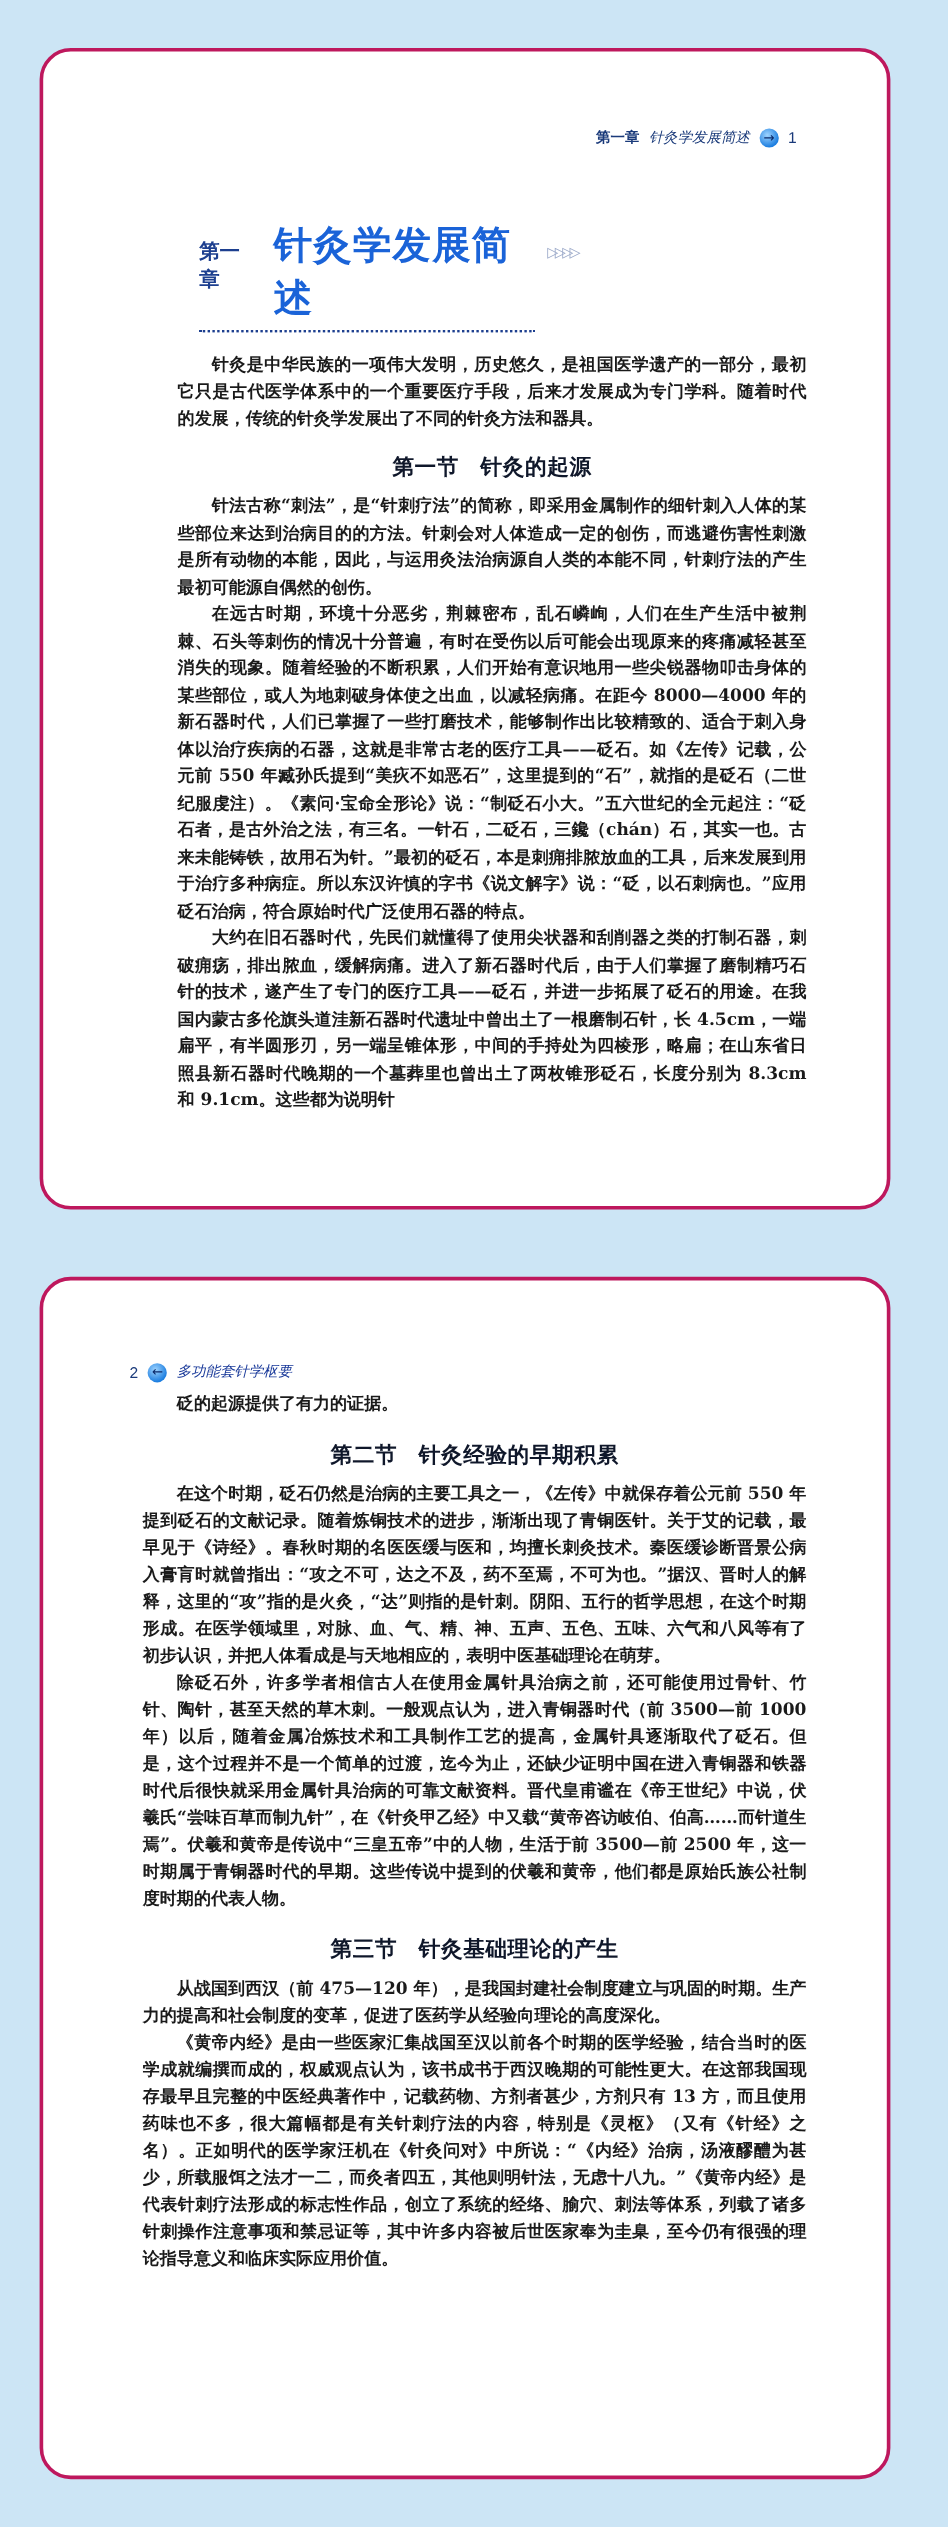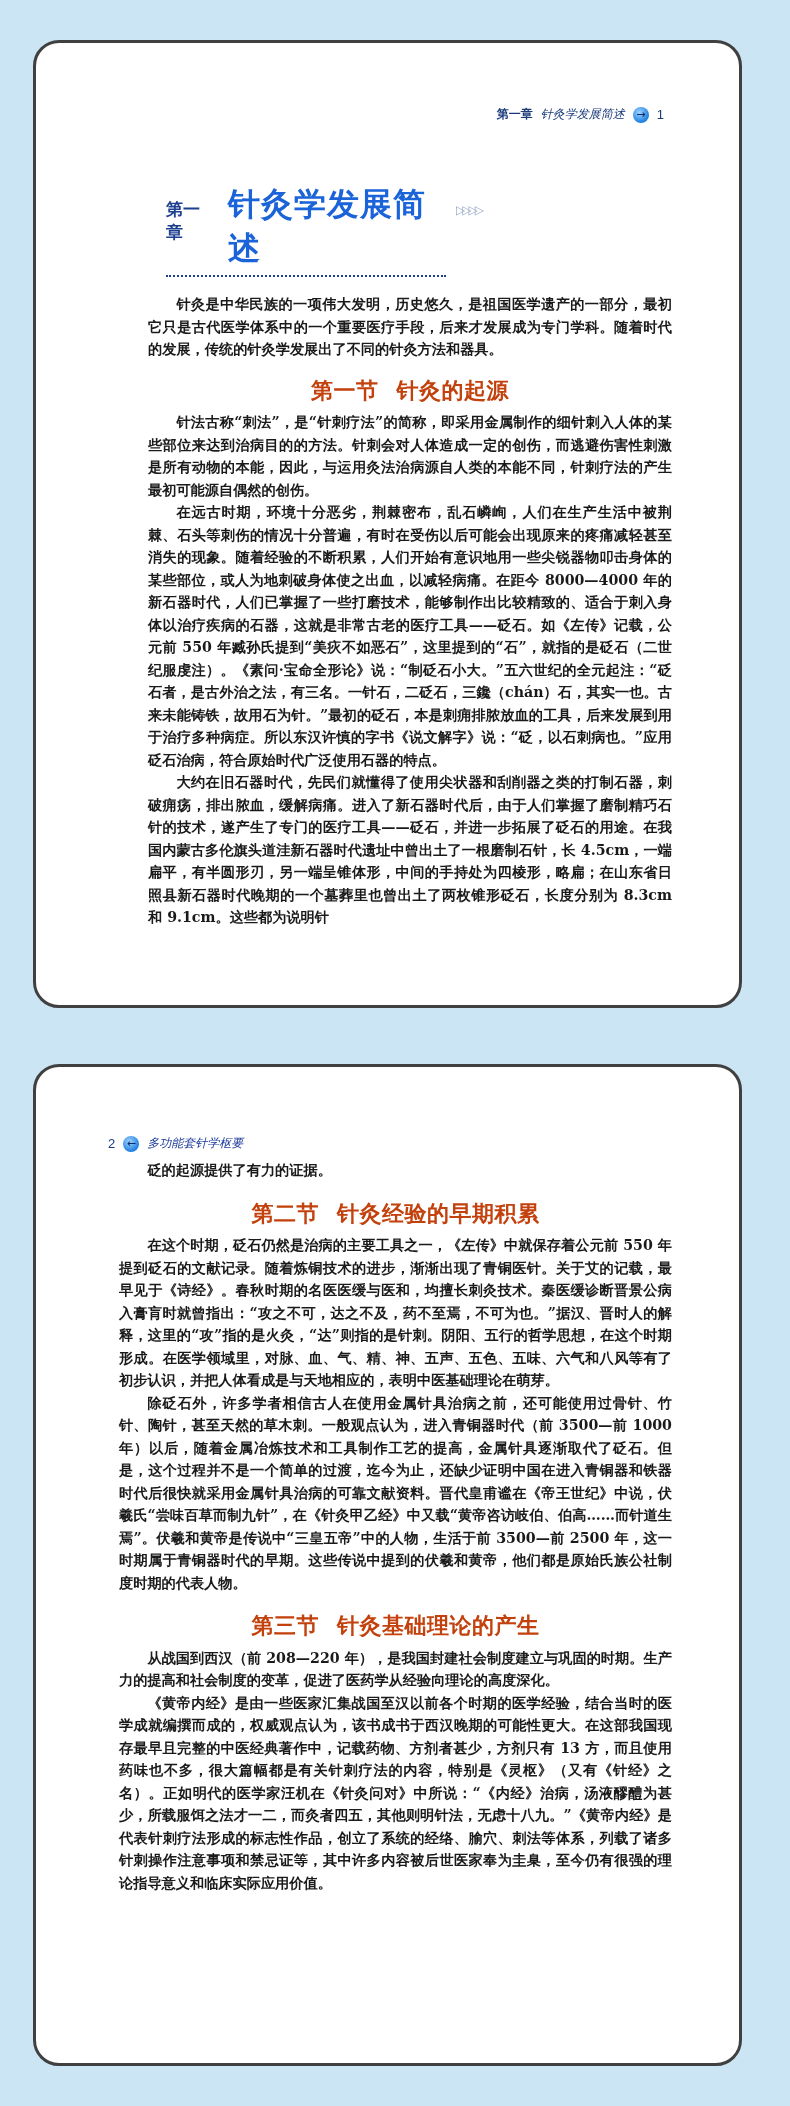--- a/index.html
+++ b/index.html
@@ -10,21 +10,21 @@
     position: relative;
     overflow: hidden;
     font-family: "DejaVu Serif", "Liberation Serif", serif;
     color: #1a1a1a;
   }
   .page {
     position: absolute;
     left: 33px;
     width: 709px;
     background: #ffffff;
-    border: 3px solid #404040;
+    border: 3px solid #be185d;
     border-radius: 26px;
     box-sizing: border-box;
   }
   #page1 { top: 40px; height: 968px; }
   #page2 { top: 1064px; height: 1002px; }
 
   .running-head-right {
     position: absolute;
     top: 63px;
     right: 75px;
@@ -81,23 +81,23 @@
     font-size: 14.2px;
     line-height: 22.5px;
     text-align: justify;
   }
   #page1 .content { top: 250px; }
   #page2 .content { top: 92px; left: 83px; width: 553px; }
   .content p { margin: 0; text-indent: 2em; font-weight: bold; }
   .content p.noindent { text-indent: 0; }
   .section-title {
     text-align: center;
-    font-size: 22px;
+    font-size: 18px;
     font-weight: bold;
-    color: #c2410c;
+    color: #0f172a;
     margin: 20px 0 10px 0;
     text-indent: 0;
     letter-spacing: 0.5px;
   }
   .section-title .num { margin-right: 18px; }
   #page1 .section-title { margin-top: 18px; }
 </style>
 </head>
 <body>
 
@@ -138,16 +138,16 @@
 
     <div class="section-title">
       <span class="num">第二节</span><span>针灸经验的早期积累</span>
     </div>
     <p>在这个时期，砭石仍然是治病的主要工具之一，《左传》中就保存着公元前 550 年提到砭石的文献记录。随着炼铜技术的进步，渐渐出现了青铜医针。关于艾的记载，最早见于《诗经》。春秋时期的名医医缓与医和，均擅长刺灸技术。秦医缓诊断晋景公病入膏肓时就曾指出：“攻之不可，达之不及，药不至焉，不可为也。”据汉、晋时人的解释，这里的“攻”指的是火灸，“达”则指的是针刺。阴阳、五行的哲学思想，在这个时期形成。在医学领域里，对脉、血、气、精、神、五声、五色、五味、六气和八风等有了初步认识，并把人体看成是与天地相应的，表明中医基础理论在萌芽。</p>
     <p>除砭石外，许多学者相信古人在使用金属针具治病之前，还可能使用过骨针、竹针、陶针，甚至天然的草木刺。一般观点认为，进入青铜器时代（前 3500—前 1000 年）以后，随着金属冶炼技术和工具制作工艺的提高，金属针具逐渐取代了砭石。但是，这个过程并不是一个简单的过渡，迄今为止，还缺少证明中国在进入青铜器和铁器时代后很快就采用金属针具治病的可靠文献资料。晋代皇甫谧在《帝王世纪》中说，伏羲氏“尝味百草而制九针”，在《针灸甲乙经》中又载“黄帝咨访岐伯、伯高……而针道生焉”。伏羲和黄帝是传说中“三皇五帝”中的人物，生活于前 3500—前 2500 年，这一时期属于青铜器时代的早期。这些传说中提到的伏羲和黄帝，他们都是原始氏族公社制度时期的代表人物。</p>
 
     <div class="section-title">
       <span class="num">第三节</span><span>针灸基础理论的产生</span>
     </div>
-    <p>从战国到西汉（前 208—220 年），是我国封建社会制度建立与巩固的时期。生产力的提高和社会制度的变革，促进了医药学从经验向理论的高度深化。</p>
+    <p>从战国到西汉（前 475—120 年），是我国封建社会制度建立与巩固的时期。生产力的提高和社会制度的变革，促进了医药学从经验向理论的高度深化。</p>
     <p>《黄帝内经》是由一些医家汇集战国至汉以前各个时期的医学经验，结合当时的医学成就编撰而成的，权威观点认为，该书成书于西汉晚期的可能性更大。在这部我国现存最早且完整的中医经典著作中，记载药物、方剂者甚少，方剂只有 13 方，而且使用药味也不多，很大篇幅都是有关针刺疗法的内容，特别是《灵枢》（又有《针经》之名）。正如明代的医学家汪机在《针灸问对》中所说：“《内经》治病，汤液醪醴为甚少，所载服饵之法才一二，而灸者四五，其他则明针法，无虑十八九。”《黄帝内经》是代表针刺疗法形成的标志性作品，创立了系统的经络、腧穴、刺法等体系，列载了诸多针刺操作注意事项和禁忌证等，其中许多内容被后世医家奉为圭臬，至今仍有很强的理论指导意义和临床实际应用价值。</p>
   </div>
 </div>
 
 </body></html>

